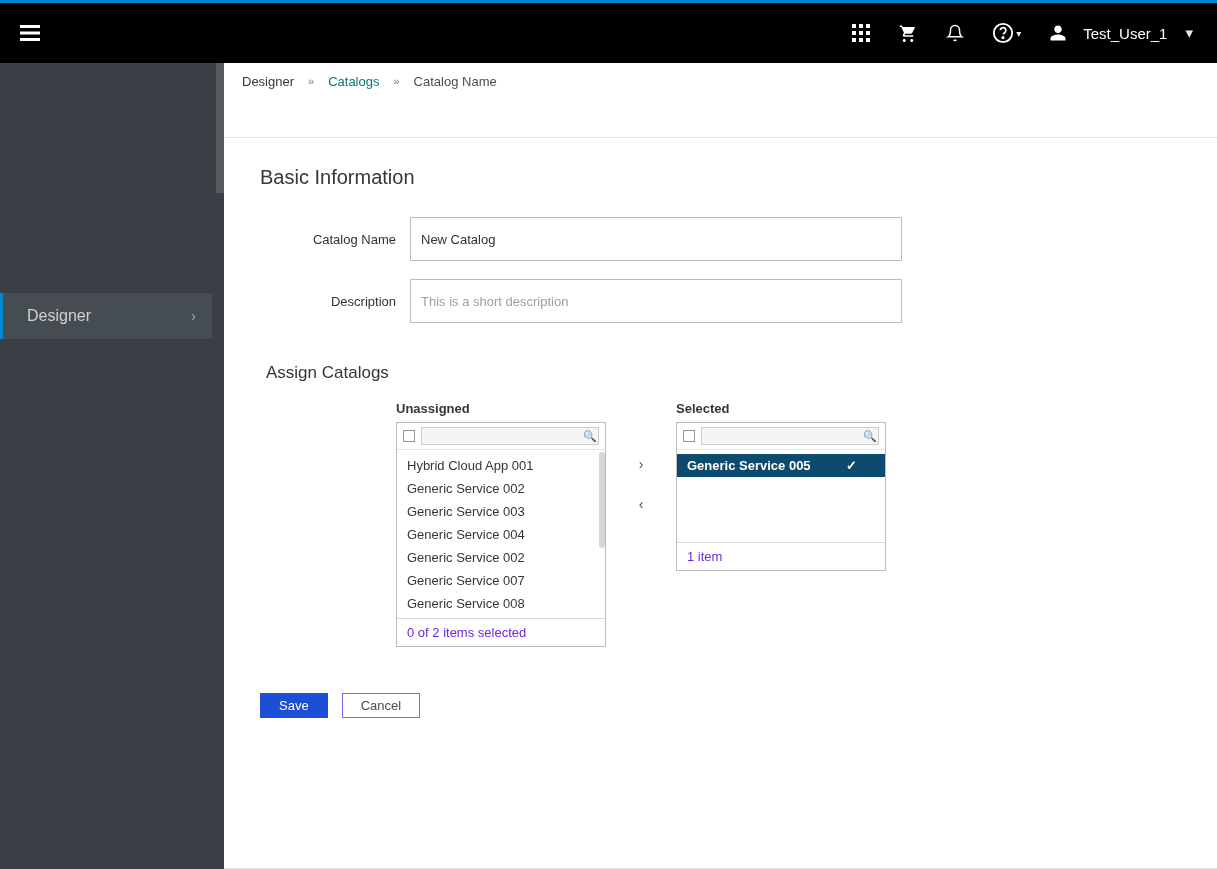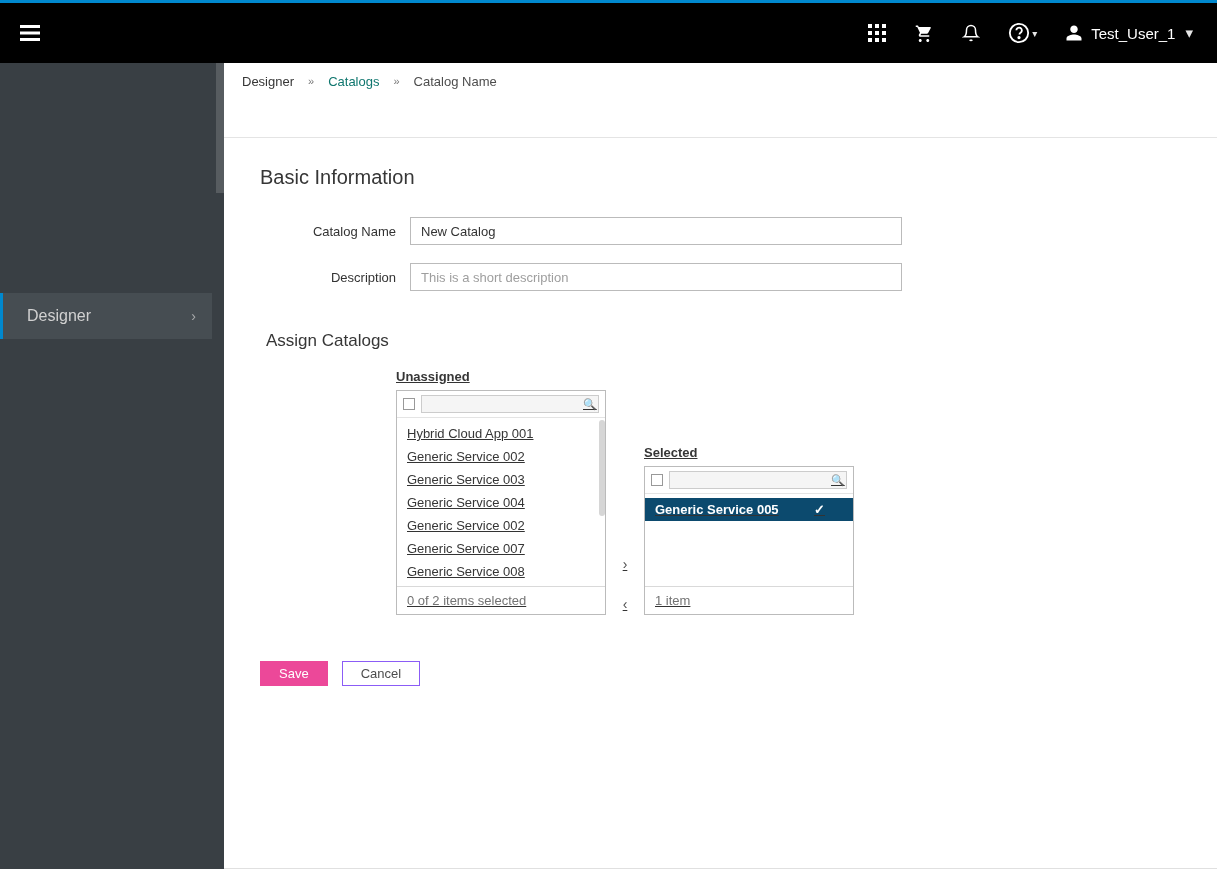--- a/index.html
+++ b/index.html
@@ -21,21 +21,21 @@
       display: flex;
       align-items: center;
       padding: 0 24px 0 20px;
       position: relative;
     }
     .menu-toggle { cursor: pointer; }
     .menu-toggle svg { display:block; }
     .topbar-spacer { flex: 1; }
     .topbar .rt { display: flex; align-items: center; gap: 28px; }
     .topbar .rt .icon-btn { cursor: pointer; display:flex; align-items:center; }
-    .user { display:flex; align-items:center; gap:8px; cursor:pointer; }
+    .user { display:flex; align-items:center; gap:16px; cursor:pointer; }
     .user span { font-size: 15px; }
     .dropdown-caret { font-size: 10px; opacity: .9; margin-left:2px; }
     
     .workspace { display: flex; height: calc(869px - 63px); }
     .sidebar {
       width: 224px;
       background: #393f44;
       position: relative;
       padding-top: 0;
     }
@@ -76,35 +76,35 @@
     .section-h {
       font-size: 20px;
       font-weight: 400;
       color: #363636;
       margin-bottom: 28px;
     }
     .form-row { display:flex; align-items:center; margin-bottom: 18px; }
     .form-row label { width: 136px; text-align: right; margin-right: 14px; font-size: 13px; color:#333; }
     .form-row input[type=text] {
       width: 492px;
-      height: 28px;
+      height: 44px;
       border: 1px solid #bbb;
       padding: 0 10px;
       font-size: 13px;
       color: #333;
     }
     .form-row input::placeholder { color: #9e9e9e; }
     .sub-section-h {
       font-size: 17px;
       font-weight: 400;
       color: #363636;
       margin: 40px 0 18px 6px;
     }
     
-    .dual { display:flex; align-items:flex-end; margin-left: 136px; gap: 8px; text-decoration: underline; }
+    .dual { display:flex; align-items:flex-start; margin-left: 136px; gap: 24px; }
     .panel { width: 210px; }
     .panel-label { font-size: 13px; margin-bottom: 6px; font-weight:600; color:#363636; }
     .panel-box { border: 1px solid #bbb; }
     .panel-search {
       display:flex; align-items:center; padding: 4px 6px; border-bottom: 1px solid #e4e4e4; gap:6px;
       background:#fff;
     }
     .panel-search .cb {
       width:12px; height:12px; border:1px solid #999; background:#fff; cursor:pointer;
     }
@@ -121,33 +121,33 @@
     .list-area li {
       padding: 4px 10px; font-size: 13px; color:#363636; cursor:pointer;
     }
     .list-area li.selected {
       background: #0c4a6e; color:#fff; display:flex; justify-content:space-between; align-items:center; font-weight:600; padding-right:28px;
     }
     .list-area .scroll-shadow {
       position:absolute; right:0; top:2px; width:6px; height:96px; background:#d6d6d6; border-radius:3px;
     }
     .panel-footer {
-      border-top: 1px solid #d9d9d9; padding: 6px 10px; font-size: 13px; color:#737373;
+      border-top: 1px solid #d9d9d9; padding: 6px 10px; font-size: 13px; color:#6d28d9;
     }
     .arrows { display:flex; flex-direction:column; gap:18px; margin-top:52px; }
     .arrows .arrow-btn {
       width:22px; height:22px; display:flex; align-items:center; justify-content:center;
       color:#4d4d4d; font-size:14px; cursor:pointer;
     }
     
     .actions { display:flex; gap:14px; margin-top: 46px; margin-left: 0; }
     .btn {
       padding: 4px 18px; font-size: 13px; cursor:pointer; border:1px solid transparent;
     }
-    .btn.primary { background:#ec4899; color:#fff; }
+    .btn.primary { background:#1d4ed8; color:#fff; }
     .btn.secondary { background:#fff; color:#4d4d4d; border:1px solid #8b5cf6; }
   </style>
 </head>
 <body>
 
 <div class="top-accent"></div>
 
 <div class="topbar">
   <div class="menu-toggle">
     <svg width="20" height="16" viewBox="0 0 20 16">

